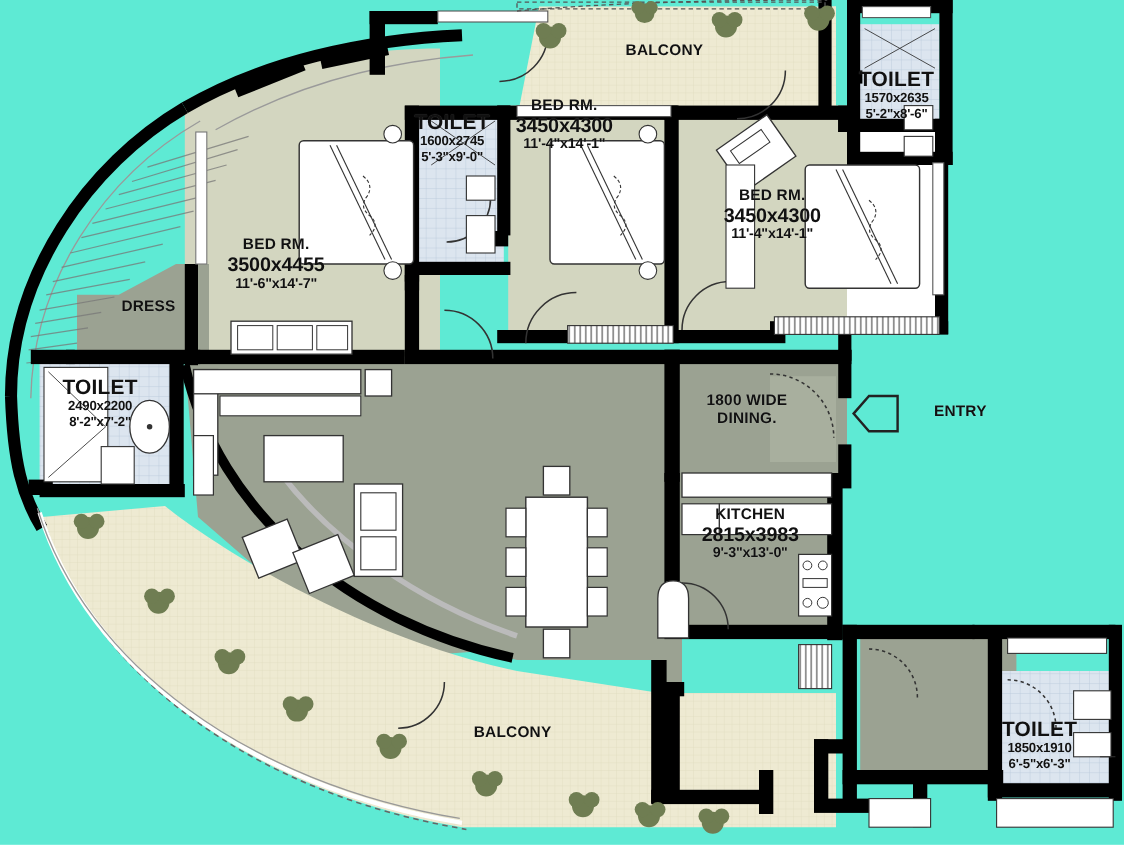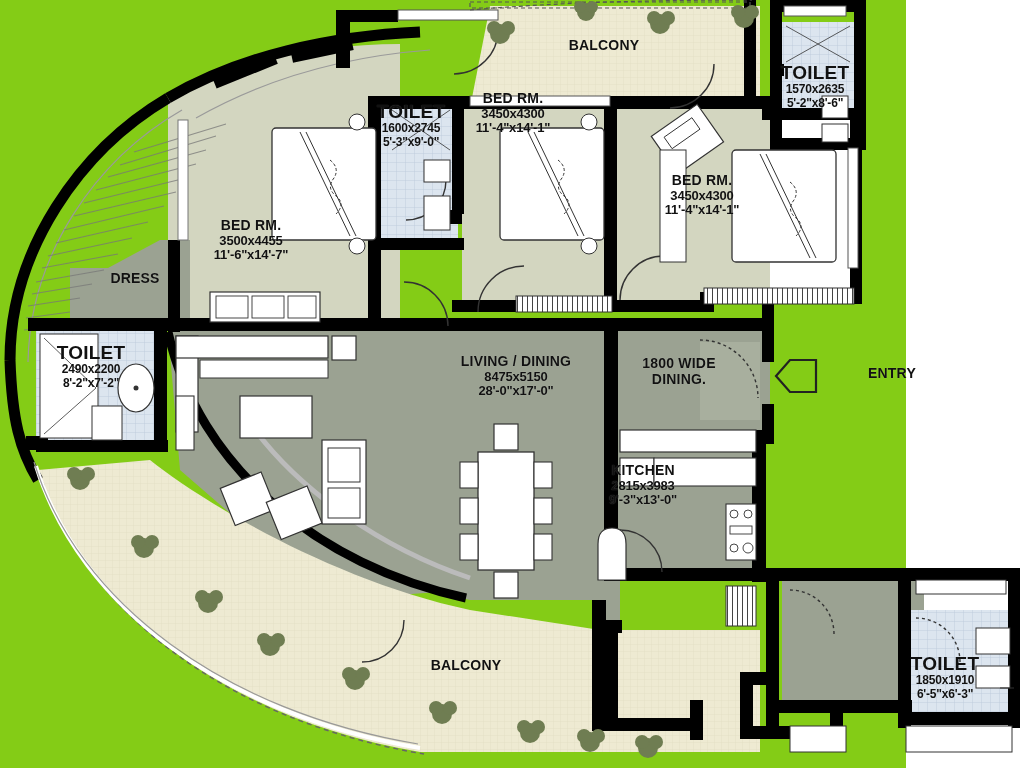--- a/index.html
+++ b/index.html
@@ -1,36 +1,36 @@
 <!DOCTYPE html>
 <html><head>
 <meta charset="utf-8">
 <title>Floor Plan</title>
 <style>
   html,body{margin:0;padding:0;background:#ffffff;}
   body{
     font-family:"Liberation Sans","DejaVu Sans",sans-serif;
     width:1022px;height:768px;overflow:hidden;
   }
-  #plan{position:relative;width:906px;height:768px;background:#84cc16;text-decoration:underline;}
+  #plan{position:relative;width:1022px;height:768px;background:#5eead4;text-decoration:underline;}
   #plan svg{position:absolute;left:0;top:0;}
 
   .lbl{
     position:absolute;
     color:#111111;
     font-weight:bold;
     text-align:center;
     line-height:1.12;
     white-space:nowrap;
     letter-spacing:-0.2px;
     text-shadow:0 0 1px rgba(255,255,255,0.35);
     pointer-events:none;
   }
   .lbl .n{display:block;font-size:14px;letter-spacing:0.2px;}
-  .lbl .d{display:block;font-size:13px;}
+  .lbl .d{display:block;font-size:18px;}
   .lbl .f{display:block;font-size:13px;}
   .lbl.small .n{font-size:19px;}
   .lbl.small .d{font-size:12px;}
   .lbl.small .f{font-size:12px;}
   .lbl.entry{font-size:14px;letter-spacing:0.4px;}
 </style>
 </head>
 <body>
 
 <div id="plan">
@@ -484,45 +484,40 @@
 <div class="lbl" style="left:135px;top:279px;transform:translate(-50%,-50%)">
   <span class="n">DRESS</span>
 </div>
 
 <div class="lbl small" style="left:91px;top:366px;transform:translate(-50%,-50%)">
   <span class="n">TOILET</span>
   <span class="d">2490x2200</span>
   <span class="f">8'-2"x7'-2"</span>
 </div>
 
-<div class="lbl" style="left:516px;top:376px;transform:translate(-50%,-50%)">
-  <span class="n">LIVING / DINING</span>
-  <span class="d">8475x5150</span>
-  <span class="f">28'-0"x17'-0"</span>
-</div>
 
 <div class="lbl" style="left:679px;top:372px;transform:translate(-50%,-50%)">
   <span class="n">1800 WIDE</span>
   <span class="n">DINING.</span>
 </div>
 
-<div class="lbl" style="left:643px;top:485px;transform:translate(-50%,-50%)">
+<div class="lbl" style="left:682px;top:485px;transform:translate(-50%,-50%)">
   <span class="n">KITCHEN</span>
   <span class="d">2815x3983</span>
   <span class="f">9'-3"x13'-0"</span>
 </div>
 
 <div class="lbl" style="left:466px;top:666px;transform:translate(-50%,-50%)">
   <span class="n">BALCONY</span>
 </div>
 
 
 <div class="lbl small" style="left:945px;top:677px;transform:translate(-50%,-50%)">
   <span class="n">TOILET</span>
   <span class="d">1850x1910</span>
   <span class="f">6'-5"x6'-3"</span>
 </div>
 
-<div class="lbl entry" style="left:868px;top:374px;transform:translate(0,-50%)">
+<div class="lbl entry" style="left:849px;top:374px;transform:translate(0,-50%)">
   <span class="n">ENTRY</span>
 </div>
 
 </div>
 
 </body></html>

